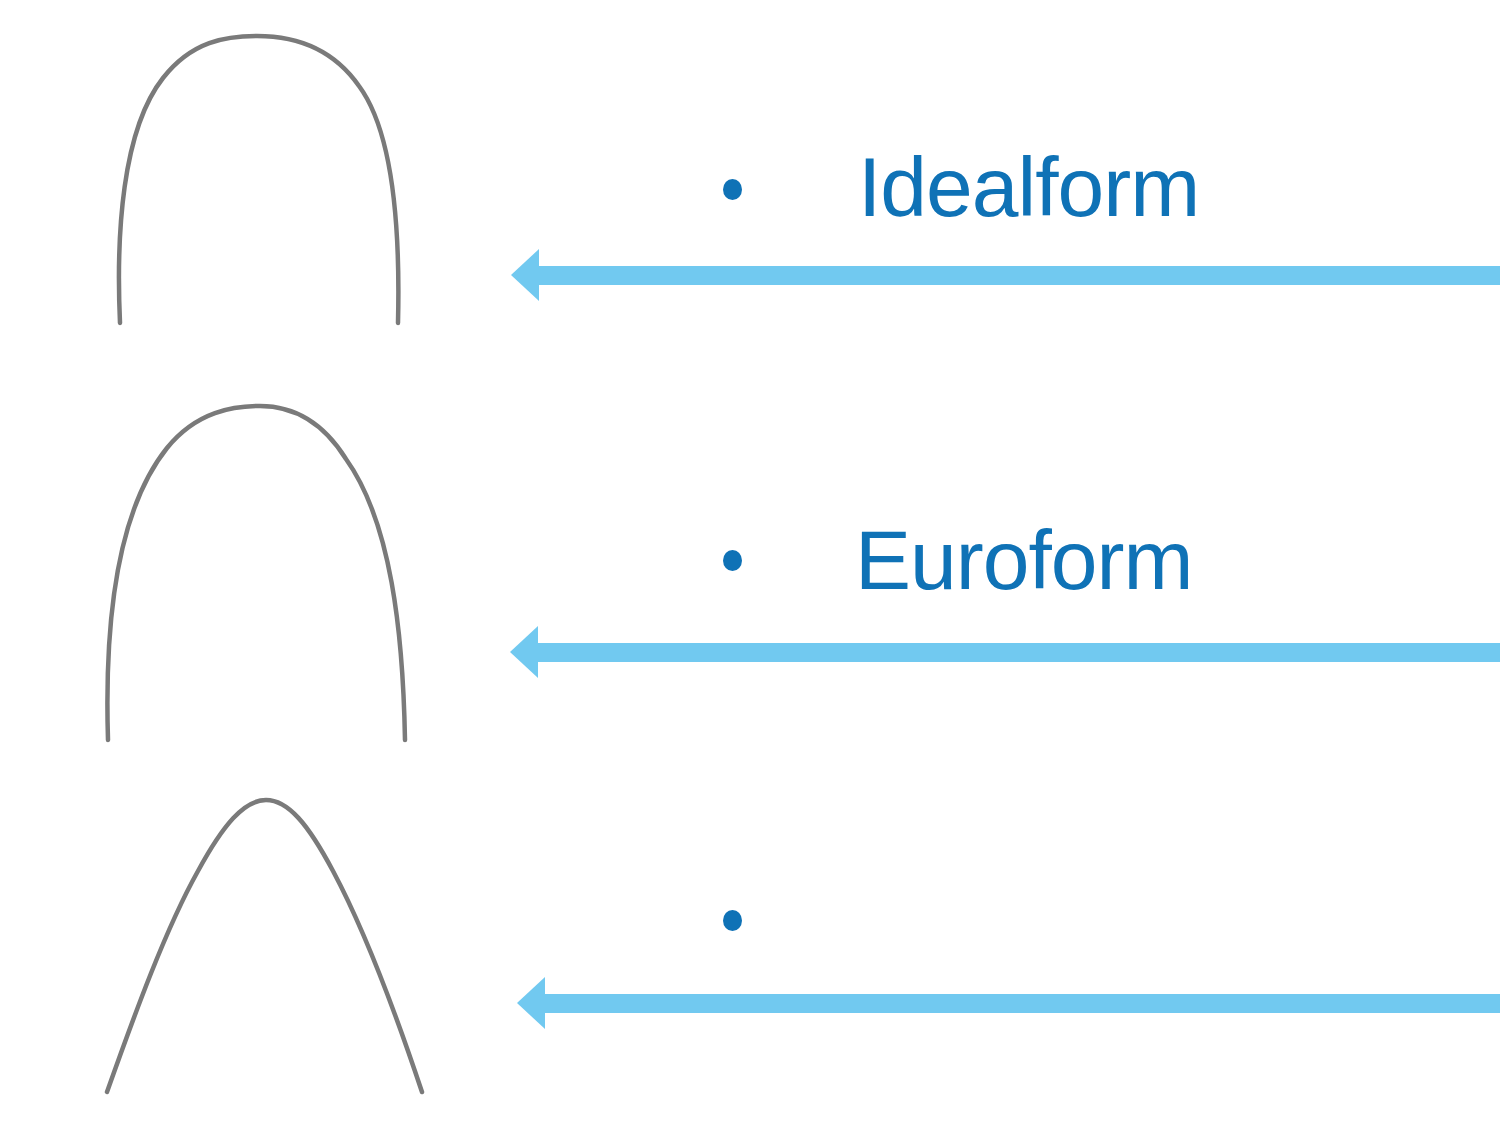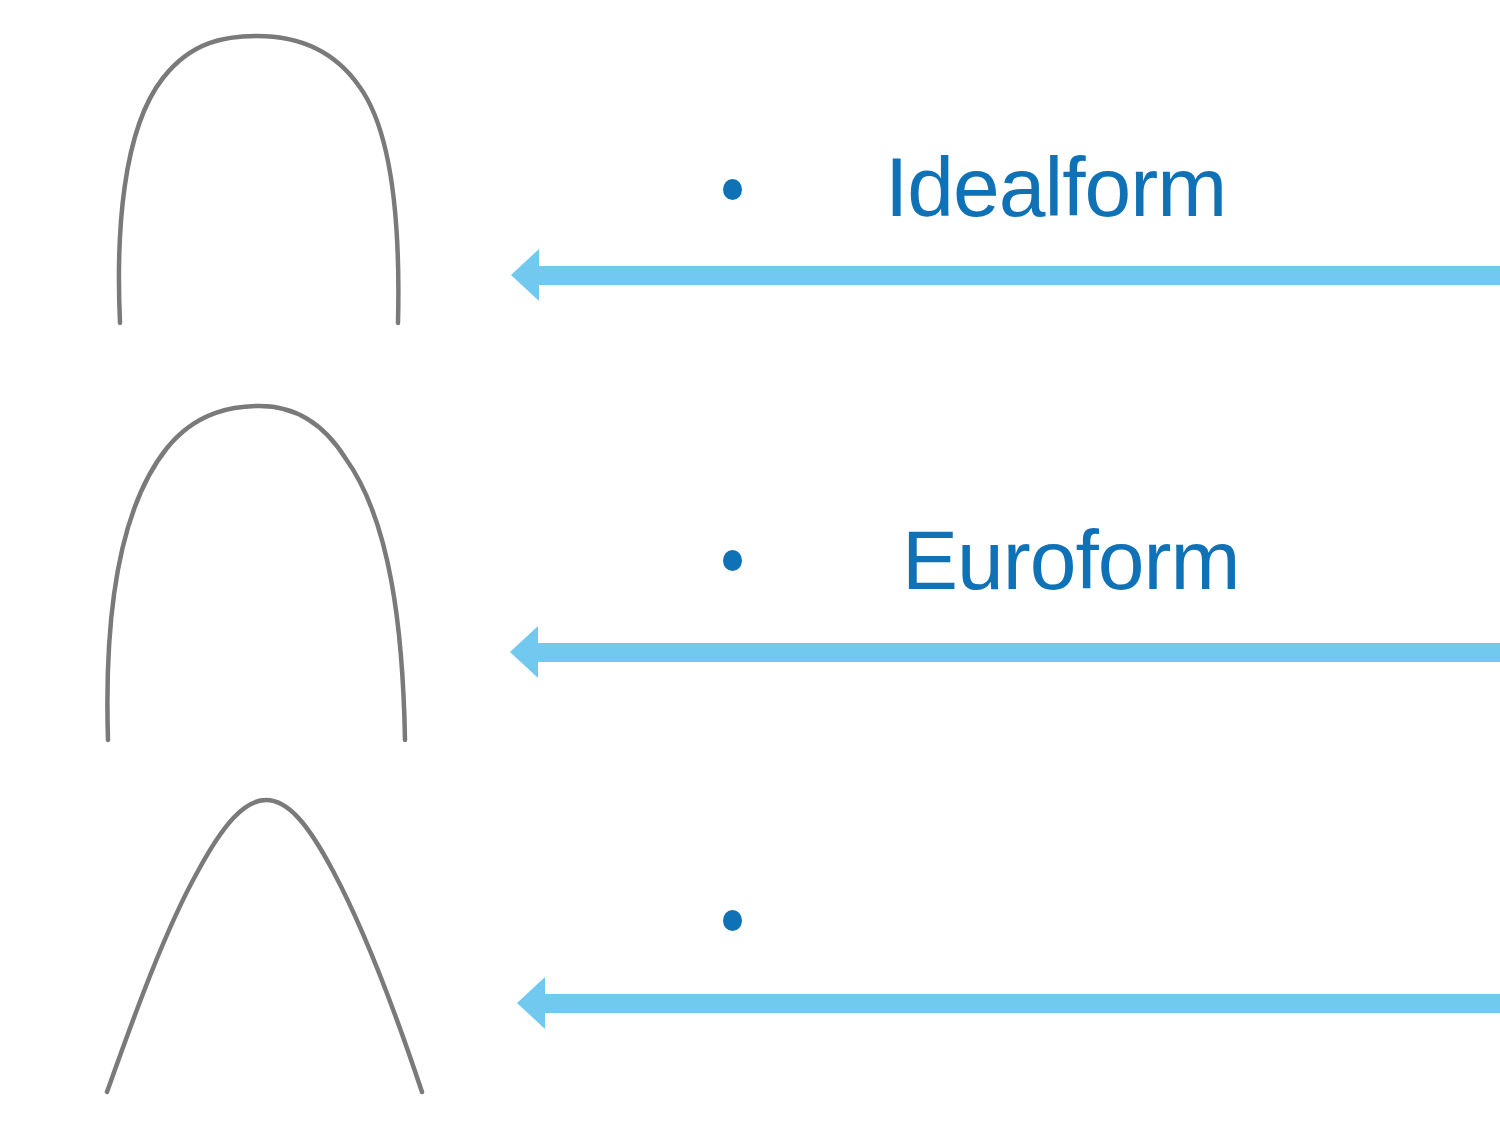--- a/index.html
+++ b/index.html
@@ -39,22 +39,22 @@
     position: absolute;
     font-size: 84px;
     line-height: 1;
     color: var(--label-text, #0f72b6);
     white-space: nowrap;
     letter-spacing: -1px;
   }
   .bullet1 { left: 723px; top: 179px; }
   .bullet2 { left: 723px; top: 550px; }
   .bullet3 { left: 723px; top: 910px; }
-  .label1 { left: 858px; top: 145px; margin-left: 27px; }
-  .label2 { left: 902px; top: 518px; }
+  .label1 { left: 858px; top: 145px; }
+  .label2 { left: 855px; top: 518px; }
   .label3 { left: 844px; top: 880px; }
   
   .arrow-head {
     position: absolute;
     width: 0;
     height: 0;
     border-top: 26px solid transparent;
     border-bottom: 26px solid transparent;
     border-right: 28px solid var(--arrow, #71c9f0);
   }

